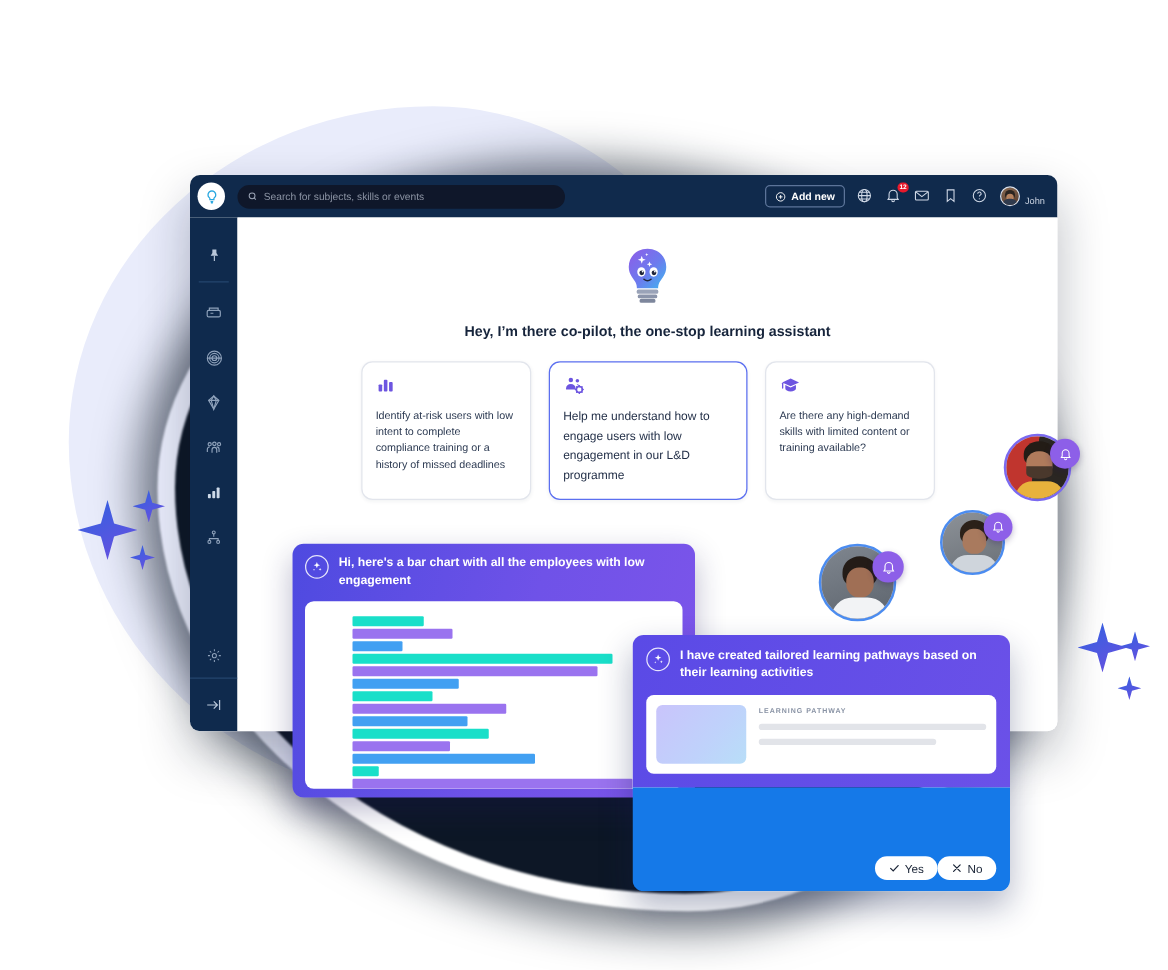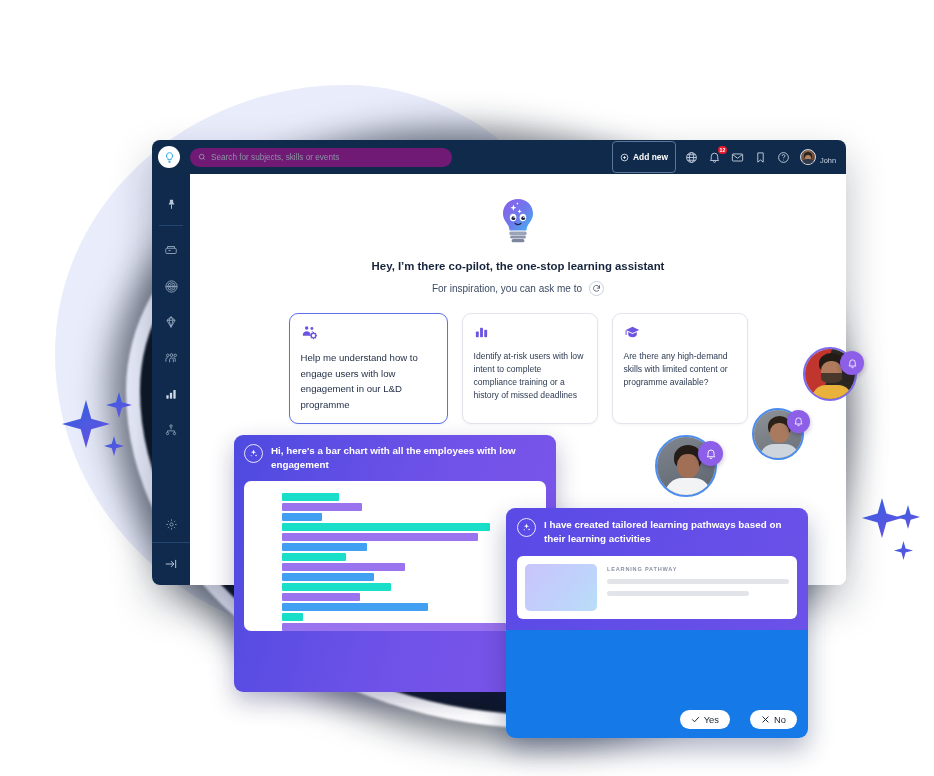--- a/index.html
+++ b/index.html
@@ -56,32 +56,32 @@
     height: 34px; background: #0e2murky; background: #102a4c;
     display: flex; align-items: center; padding: 0 10px 0 6px;
     flex: 0 0 34px;
   }
   .logo {
     width: 22px; height: 22px; border-radius: 50%;
     background: #fff; display: flex; align-items: center; justify-content: center;
     margin-right: 10px; flex: 0 0 22px;
   }
   .searchbox {
-    flex: 0 0 262px; height: 19px; background: #701a75;
+    flex: 0 0 262px; height: 19px; background: #0f172a;
     border-radius: 10px; display: flex; align-items: center;
     padding: 0 8px; gap: 5px;
   }
   .searchbox .ph { font-size: 8.2px; color: #8b93a3; white-space: nowrap; }
   .topbar-right {
     margin-left: auto; display: flex; align-items: center; gap: 9px;
   }
   .addnew {
     display: flex; align-items: center; gap: 4px;
     border: 1px solid #5c7499; border-radius: 4px;
-    height: 32px; padding: 0 7px;
+    height: 18px; padding: 0 7px;
     color: #fff; font-size: 8.4px; font-weight: bold; white-space: nowrap;
   }
   .ticon { width: 14px; height: 14px; position: relative; color:#cfd8e6; }
   .badge {
     position: absolute; top: -4px; right: -5px;
     background: #e8192c; color: #fff;
     font-size: 5.2px; line-height: 8px; font-weight: bold;
     min-width: 9px; height: 8px; border-radius: 5px;
     text-align: center; padding: 0 1px;
   }
@@ -139,21 +139,21 @@
     box-shadow: 0 1px 3px rgba(20,30,60,.05);
   }
   .card.sel { border: 1.6px solid #5b6ff0; width: 159px; }
   .card .ic { color: #6d55e0; margin-bottom: 9px; height: 17px; }
   .card .tx { font-size: 8.6px; line-height: 1.52; color: #2c3a52; }
   .card.sel .tx { font-size: 9.6px; line-height: 1.62; color:#1e2b44; }
 
   
   .bub1 {
     position: absolute; left: 234px; top: 435px;
-    width: 322px; height: 257px;
+    width: 322px; height: 203px;
     background: linear-gradient(105deg,#4e4ae0 0%,#6f52e8 55%,#7d55ea 100%);
     border-radius: 9px; z-index: 10;
     box-shadow: 0 10px 24px rgba(30,25,90,.3);
     padding: 9px 10px;
   }
   .bub-head { display: flex; gap: 8px; align-items: flex-start; }
   .sparkbtn {
     width: 19px; height: 19px; border-radius: 50%;
     border: 1.4px solid rgba(255,255,255,.85);
     display: flex; align-items: center; justify-content: center;
@@ -164,21 +164,21 @@
     margin-top: 9px; background: #fff; border-radius: 7px;
     height: 150px; position: relative; overflow: hidden;
     padding: 12px 10px;
   }
   .bars { display: flex; flex-direction: column; gap: 2px; padding-left: 28px; }
   .bar { height: 8px; border-radius: 1px; }
 
   
   .bub2 {
     position: absolute; left: 506px; top: 508px;
-    width: 302px; height: 230px;
+    width: 302px; height: 205px;
     border-radius: 9px; z-index: 12;
     box-shadow: 0 12px 26px rgba(20,30,80,.32);
     overflow: hidden;
     display: flex; flex-direction: column;
   }
   .bub2-top {
     background: linear-gradient(110deg,#5a4ae6 0%,#6b51e8 100%);
     padding: 10px 11px 11px; flex: 0 0 auto;
   }
   .pathcard {
@@ -189,21 +189,21 @@
     width: 72px; height: 47px; border-radius: 5px; flex: 0 0 72px;
     background: linear-gradient(130deg,#c9c4fb 0%,#bfd2fb 60%,#b8def8 100%);
   }
   .plabel { font-size: 5.6px; letter-spacing: .8px; color: #8892a4; font-weight: bold; }
   .skel { height: 5px; border-radius: 3px; background: #e2e4e9; margin-top: 7px; }
   .bub2-bot {
     background: #1579e8; flex: 1; padding: 11px 11px 9px;
     display: flex; flex-direction: column;
   }
   .q { color: #fff; font-size: 10px; font-weight: bold; line-height: 1.55; }
-  .ynrow { margin-top: auto; display: flex; justify-content: flex-end; gap: 20px; }
+  .ynrow { margin-top: auto; display: flex; justify-content: flex-end; gap: 0; }
   .ynbtn {
     background: #fff; border-radius: 13px; height: 19px;
     display: flex; align-items: center; gap: 4px;
     padding: 0 11px; font-size: 9.4px; color: #1b2537;
   }
 
   
   .fav { position: absolute; z-index: 14; }
   .fav .ring {
     border-radius: 50%; overflow: hidden; position: relative;
@@ -403,66 +403,57 @@
             <circle cx="28.9" cy="21.2" r=".7" fill="#fff"></circle>
             <path d="M20.2 27.4q2.8 2.4 5.6 0" stroke="#20253a" stroke-width="1.3" fill="none" stroke-linecap="round"></path>
             <path d="M18.4 8.6l.85 2.3 2.3.85-2.3.85-.85 2.3-.85-2.3-2.3-.85 2.3-.85.85-2.3z" fill="#fff"></path>
             <path d="M24.6 13.2l.6 1.6 1.6.6-1.6.6-.6 1.6-.6-1.6-1.6-.6 1.6-.6.6-1.6z" fill="#fff"></path>
             <path d="M22.4 6.3l.38 1 1 .38-1 .38-.38 1-.38-1-1-.38 1-.38.38-1z" fill="#fff"></path>
           </svg>
         </div>
 
         <div class="headline">Hey, I’m there co-pilot, the one-stop learning assistant</div>
 
-        <div class="subline">
-          <span>For inspiration, you can ask me to</span>
-          <span class="refresh">
-            <svg width="9" height="9" viewBox="0 0 24 24" fill="none" stroke="currentColor" stroke-width="2.2" stroke-linecap="round">
-              <path d="M20 11a8 8 0 1 0-2.3 6.2"></path>
-                <path d="M20 4.5V11h-6"></path>
-            </svg>
-          </span>
-        </div>
 
         <div class="cards">
+
+          <div class="card">
+            <div class="ic">
+              <svg width="15" height="15" viewBox="0 0 24 24" fill="currentColor">
+                <rect x="3" y="12" width="4.6" height="9" rx="1.2"></rect>
+                  <rect x="9.7" y="6" width="4.6" height="15" rx="1.2"></rect>
+                  <rect x="16.4" y="9" width="4.6" height="12" rx="1.2"></rect>
+              </svg>
+            </div>
+            <div class="tx">Identify at-risk users with low intent to complete compliance training or a history of missed deadlines</div>
+          </div>
 
           <div class="card sel">
             <div class="ic">
               <svg width="17" height="17" viewBox="0 0 24 24" fill="currentColor">
                 <circle cx="8" cy="5.6" r="2.5"></circle>
                   <circle cx="15.4" cy="6.4" r="2"></circle>
                 <path d="M2.6 15.2c0-3 2.4-5 5.4-5s5.4 2 5.4 5v1.3H2.6v-1.3z"></path>
                 <path d="M14.6 10.4c1.6 0 2.9.6 3.8 1.6h-2.2a6.9 6.9 0 0 0-1.6-1.6z"></path>
                 <circle cx="17.6" cy="16.4" r="3.4" fill="none" stroke="currentColor" stroke-width="1.7"></circle>
                 <path d="M17.6 12v1.3M17.6 19.5v1.3M13.2 16.4h1.3M20.7 16.4H22M14.5 13.3l.9.9M19.8 18.6l.9.9M20.7 13.3l-.9.9M15.4 18.6l-.9.9" stroke="currentColor" stroke-width="1.5" fill="none" stroke-linecap="round"></path>
               </svg>
             </div>
             <div class="tx">Help me understand how to engage users with low engagement in our L&amp;D programme</div>
           </div>
 
           <div class="card">
             <div class="ic">
-              <svg width="15" height="15" viewBox="0 0 24 24" fill="currentColor">
-                <rect x="3" y="12" width="4.6" height="9" rx="1.2"></rect>
-                  <rect x="9.7" y="6" width="4.6" height="15" rx="1.2"></rect>
-                  <rect x="16.4" y="9" width="4.6" height="12" rx="1.2"></rect>
-              </svg>
-            </div>
-            <div class="tx">Identify at-risk users with low intent to complete compliance training or a history of missed deadlines</div>
-          </div>
-
-          <div class="card">
-            <div class="ic">
               <svg width="17" height="17" viewBox="0 0 24 24" fill="currentColor">
                 <path d="M12 4L2.5 8.4 12 12.8l9.5-4.4L12 4z"></path>
                 <path d="M6 11.2v4.1c0 1.9 2.7 3.3 6 3.3s6-1.4 6-3.3v-4.1l-6 2.8-6-2.8z"></path>
                 <path d="M3 9.4v5.4" stroke="currentColor" stroke-width="1.5" fill="none" stroke-linecap="round"></path>
               </svg>
             </div>
-            <div class="tx">Are there any high-demand skills with limited content or programme available?</div>
+            <div class="tx">Are there any high-demand skills with limited content or training available?</div>
           </div>
 
         </div>
       </div>
     </div>
   </div>
 
   <div class="bub1">
     <div class="bub-head">
       <span class="sparkbtn">

